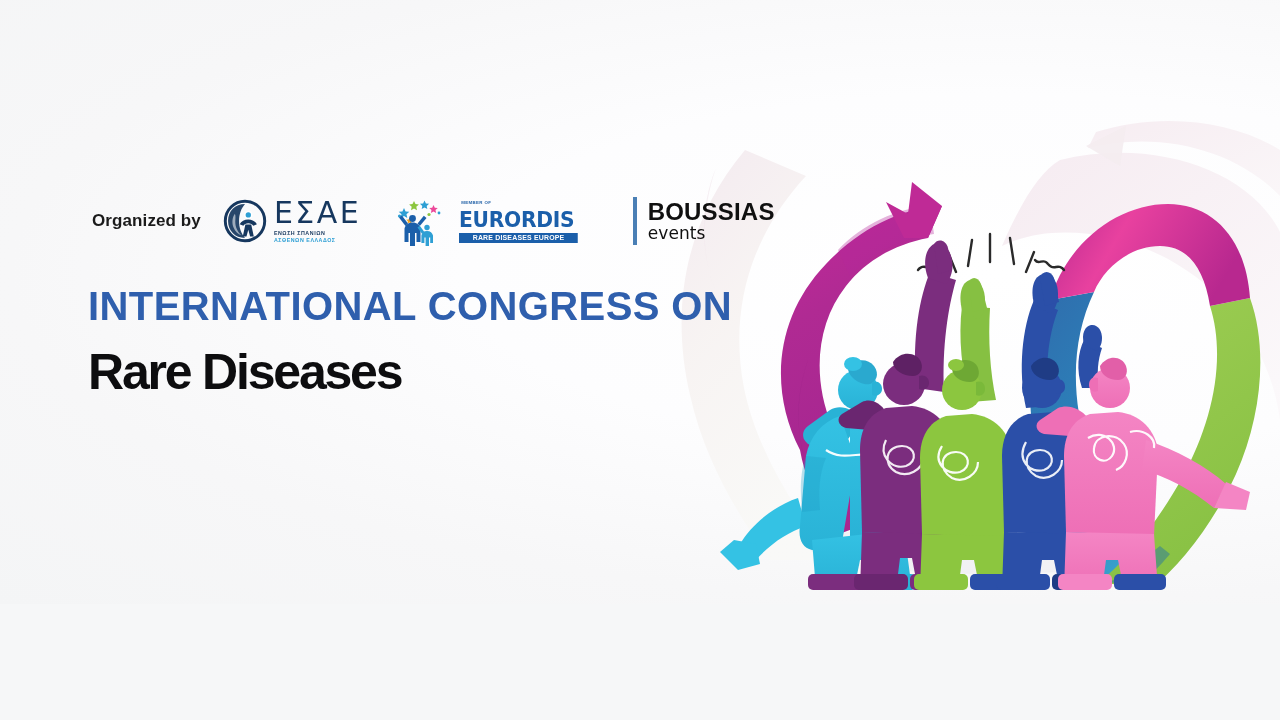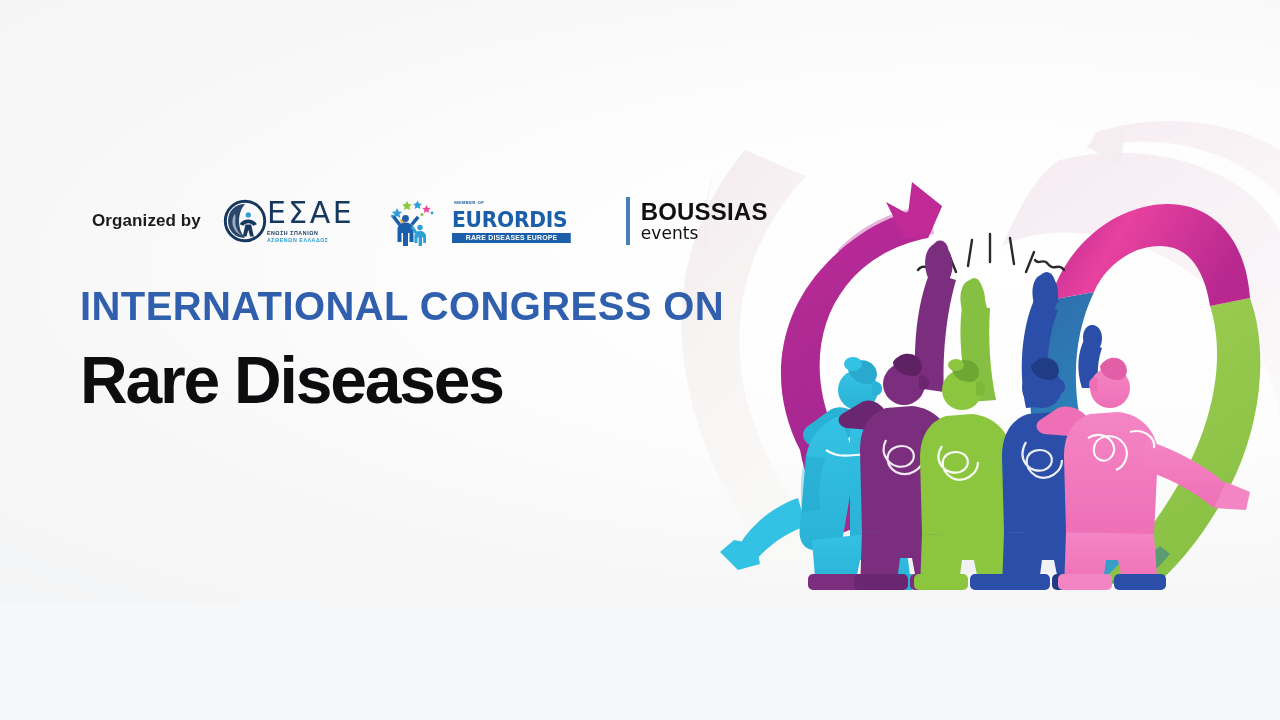--- a/index.html
+++ b/index.html
@@ -24,21 +24,21 @@
     position:absolute;left:92px;top:196px;
     display:flex;align-items:center;gap:0;
     z-index:6;
   }
   .organized-by{
     font-size:17px;font-weight:600;color:#1b1b1b;letter-spacing:.1px;
     white-space:nowrap;margin-right:22px;
   }
 
   
-  .logo-esae{display:flex;align-items:center;}
+  .logo-esae{display:flex;align-items:center;gap:7px;}
   .esae-mark{width:44px;height:44px;flex:0 0 auto;}
   .esae-text{display:flex;flex-direction:column;line-height:1;}
   .esae-letters{
     font-family:"DejaVu Sans","Liberation Sans",sans-serif;
     font-size:30px;font-weight:400;color:#16375e;letter-spacing:2.5px;
     line-height:.96;
   }
   .esae-sub{
     font-size:5.3px;font-weight:700;letter-spacing:.55px;margin-top:4px;
     white-space:nowrap;
@@ -75,29 +75,29 @@
   .boussias-text{display:flex;flex-direction:column;line-height:1;}
   .boussias-top{
     font-size:24px;font-weight:700;color:#101010;letter-spacing:.2px;line-height:1.05;
   }
   .boussias-bot{
     font-size:17px;font-weight:400;color:#101010;letter-spacing:.1px;line-height:1.08;
     font-family:"DejaVu Sans","Liberation Sans",sans-serif;
   }
 
   
-  .headline{position:absolute;left:80px;top:286px;z-index:6;}
+  .headline{position:absolute;left:88px;top:286px;z-index:6;}
   .kicker{
     font-size:40px;font-weight:700;color:#2f5fad;letter-spacing:.4px;
     line-height:1;white-space:nowrap;
     font-family:"Liberation Sans","DejaVu Sans",sans-serif;
   }
   .title{
     margin-top:22px;
-    font-size:66px;font-weight:700;color:#0d0d0f;
+    font-size:50px;font-weight:700;color:#0d0d0f;
     letter-spacing:-2.2px;line-height:.99;white-space:nowrap;
     font-family:"Liberation Sans","DejaVu Sans",sans-serif;
   }
   .title .l2{display:block;letter-spacing:-2.6px;}
 
   
   .illustration{
     position:absolute;left:690px;top:120px;width:590px;height:470px;z-index:4;
   }
 </style>

